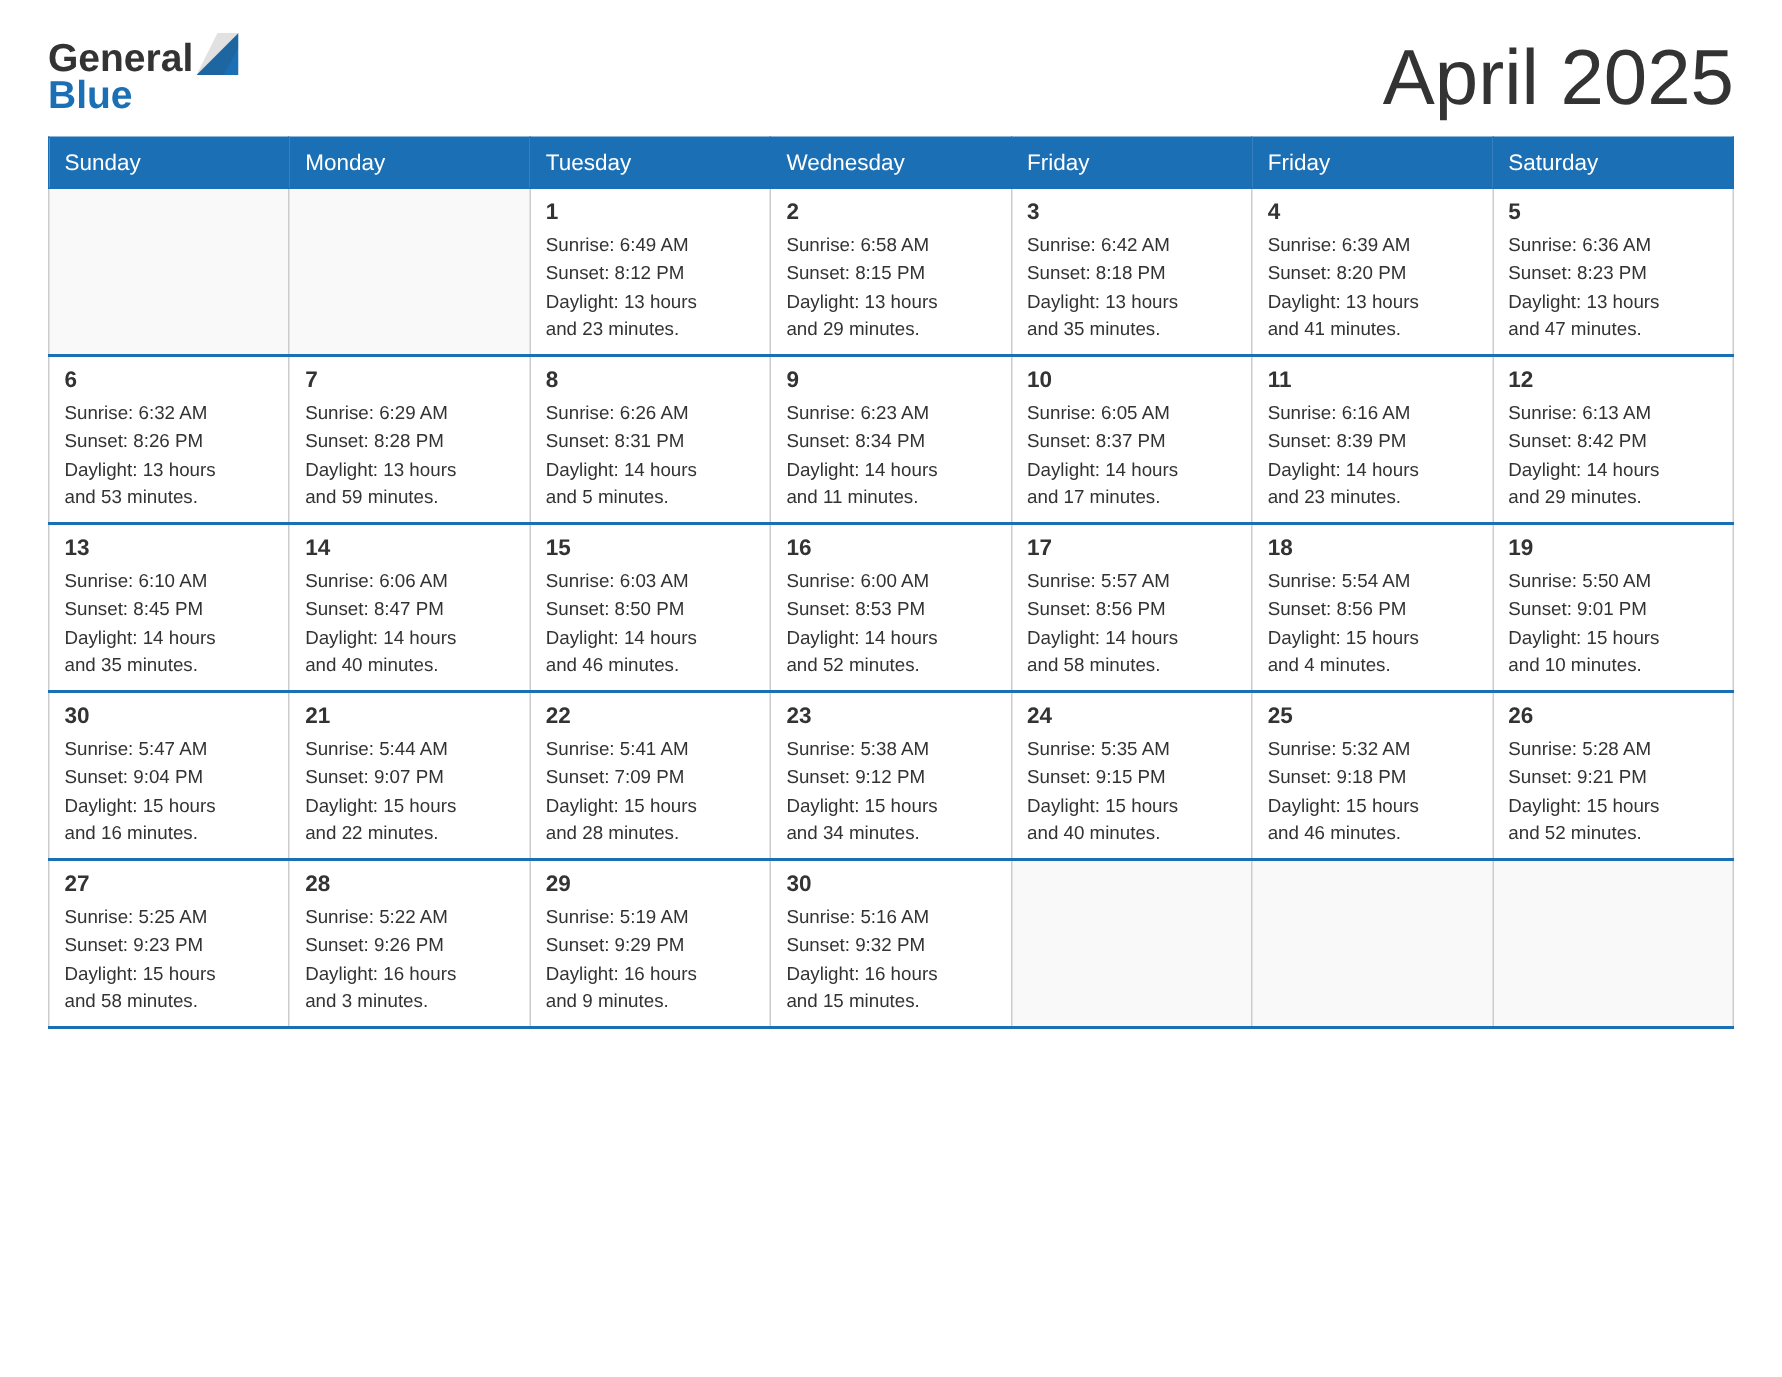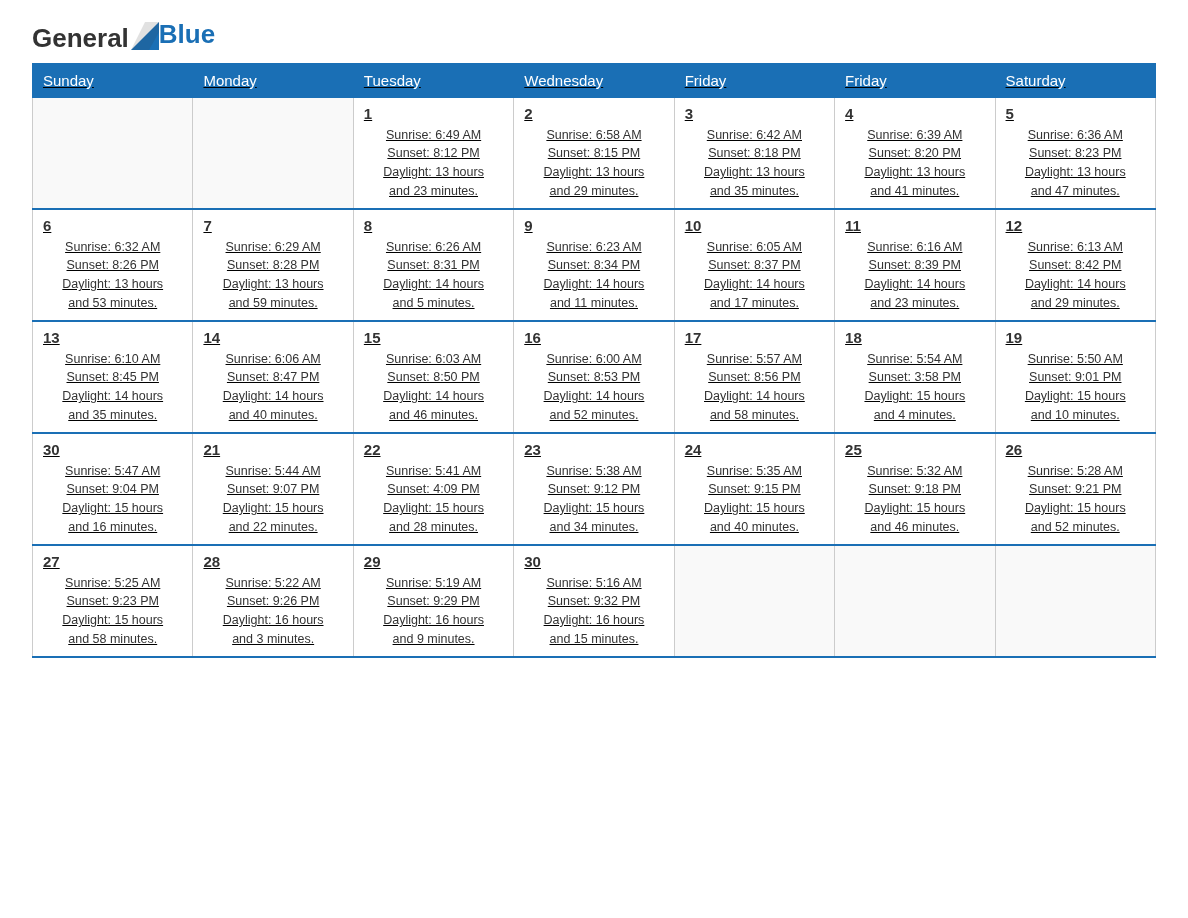--- a/index.html
+++ b/index.html
@@ -47,21 +47,20 @@
     }
     .title-block h2 {
       font-size: 22px;
       font-weight: normal;
       color: #333;
     }
     table {
       width: 100%;
       border-collapse: collapse;
       margin-top: 10px;
-      text-decoration: underline;
     }
     thead tr th {
       background: #1a6fb5;
       color: #fff;
       font-size: 15px;
       font-weight: normal;
       padding: 8px 10px;
       text-align: left;
       border: 1px solid #1a6fb5;
     }
@@ -81,43 +80,43 @@
       font-size: 15px;
       font-weight: bold;
       color: #333;
       display: block;
       margin-bottom: 4px;
     }
     .day-info {
       font-size: 12.5px;
       color: #333;
       line-height: 1.5;
-      text-align: center;
     }
     .empty-cell {
       background: #f9f9f9;
     }
   </style>
 </head>
 <body>
 
 <div class="header">
   <div class="logo">
-    <div style="display:flex;flex-direction:row;line-height:1.1">
+    <div style="display:flex;flex-direction:column;line-height:1.1">
       <div style="display:flex;align-items:center;">
         <span class="logo-text-general">General</span>
         <svg class="logo-icon" viewBox="0 0 28 28" style="margin-left:2px;margin-top:-4px;">
           <polygon points="0,28 28,28 28,0" fill="#1a6fb5"></polygon>
           <polygon points="0,28 18,28 28,10 28,0 14,0" fill="#333" opacity="0.15"></polygon>
         </svg>
       </div>
       <span class="logo-text-blue" style="margin-top:-4px;margin-left:0;">Blue</span>
     </div>
   </div>
   <div class="title-block">
+    <h1>April 2025</h1>
   </div>
 </div>
 
 <table>
   <thead>
     <tr>
     <th>Sunday</th>
         <th>Monday</th>
         <th>Tuesday</th>
         <th>Wednesday</th>
@@ -249,21 +248,21 @@
         <td>
           <span class="day-number">17</span>
           <div class="day-info" style="white-space: pre-line;">Sunrise: 5:57 AM
 Sunset: 8:56 PM
 Daylight: 14 hours
 and 58 minutes.</div>
         </td>
         <td>
           <span class="day-number">18</span>
           <div class="day-info" style="white-space: pre-line;">Sunrise: 5:54 AM
-Sunset: 3:58 PM
+Sunset: 8:56 PM
 Daylight: 15 hours
 and 4 minutes.</div>
         </td>
         <td>
           <span class="day-number">19</span>
           <div class="day-info" style="white-space: pre-line;">Sunrise: 5:50 AM
 Sunset: 9:01 PM
 Daylight: 15 hours
 and 10 minutes.</div>
         </td>
@@ -279,21 +278,21 @@
         <td>
           <span class="day-number">21</span>
           <div class="day-info" style="white-space: pre-line;">Sunrise: 5:44 AM
 Sunset: 9:07 PM
 Daylight: 15 hours
 and 22 minutes.</div>
         </td>
         <td>
           <span class="day-number">22</span>
           <div class="day-info" style="white-space: pre-line;">Sunrise: 5:41 AM
-Sunset: 4:09 PM
+Sunset: 7:09 PM
 Daylight: 15 hours
 and 28 minutes.</div>
         </td>
         <td>
           <span class="day-number">23</span>
           <div class="day-info" style="white-space: pre-line;">Sunrise: 5:38 AM
 Sunset: 9:12 PM
 Daylight: 15 hours
 and 34 minutes.</div>
         </td>

